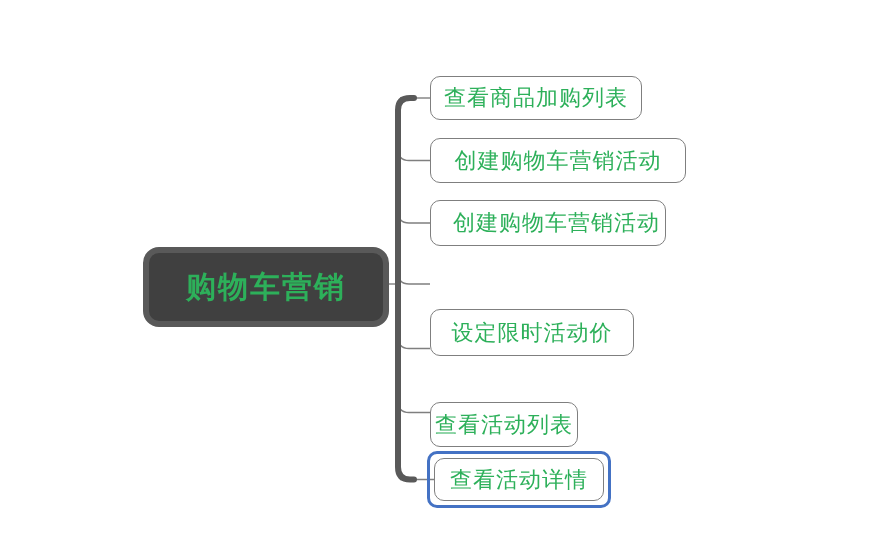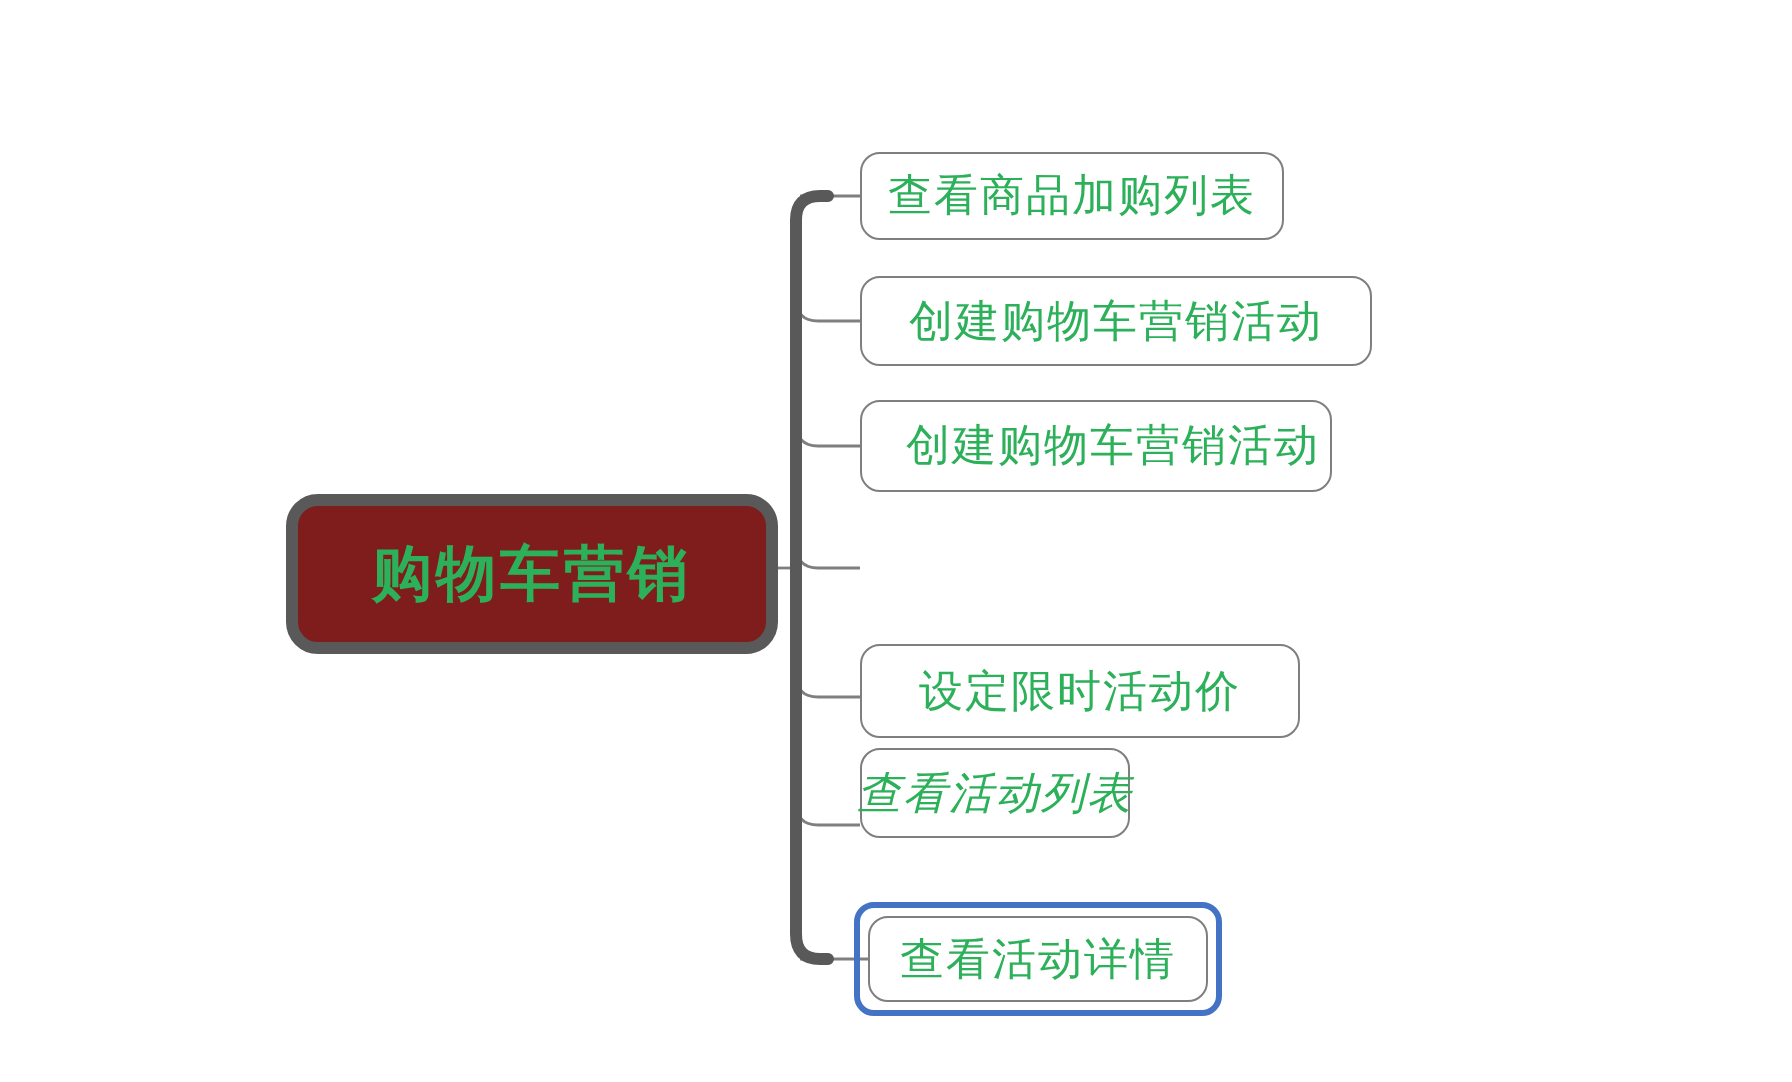--- a/index.html
+++ b/index.html
@@ -24,21 +24,21 @@
   }
   .root-node {
     position: absolute;
     left: 143px;
     top: 247px;
     width: 246px;
     height: 80px;
     box-sizing: border-box;
     border: 6px solid #595959;
     border-radius: 16px;
-    background: #7f1d1d;
+    background: #404040;
     display: flex;
     align-items: center;
     justify-content: center;
     color: #2db05a;
     font-size: 30px;
     font-weight: bold;
     letter-spacing: 2px;
     cursor: default;
   }
   .child-node {
@@ -54,22 +54,22 @@
     color: #2db05a;
     font-size: 22px;
     letter-spacing: 1px;
     cursor: default;
     white-space: nowrap;
   }
   .c0 { top: 76px;  width: 212px; height: 44px; }
   .c1 { top: 138px; width: 256px; height: 45px; }
   .c2 { top: 200px; width: 236px; height: 46px; padding-left: 17px; }
   .c3 { top: 262px; width: 167px; height: 44px; }
-  .c4 { top: 322px; width: 220px; height: 47px; text-align: right; }
-  .c5 { top: 374px; width: 135px; height: 45px; font-style: italic; }
+  .c4 { top: 309px; width: 204px; height: 47px; text-align: right; }
+  .c5 { top: 402px; width: 148px; height: 45px; }
   .c6 { top: 458px; left: 434px; width: 170px; height: 43px; align-items: center; }
   .selection-outline {
     position: absolute;
     left: 427px;
     top: 451px;
     width: 184px;
     height: 57px;
     box-sizing: border-box;
     border: 3px solid #4472c4;
     border-radius: 10px;

